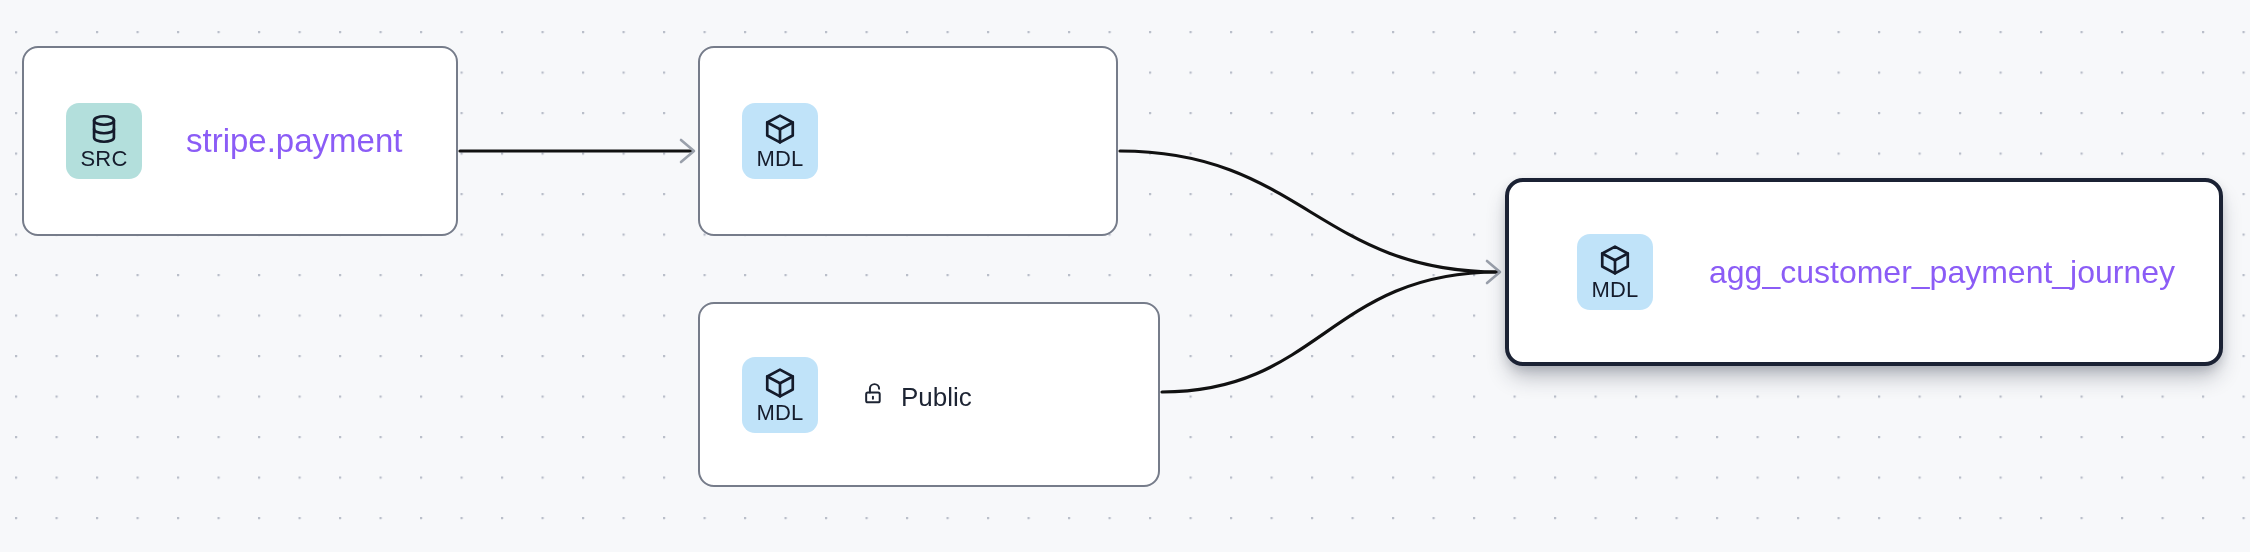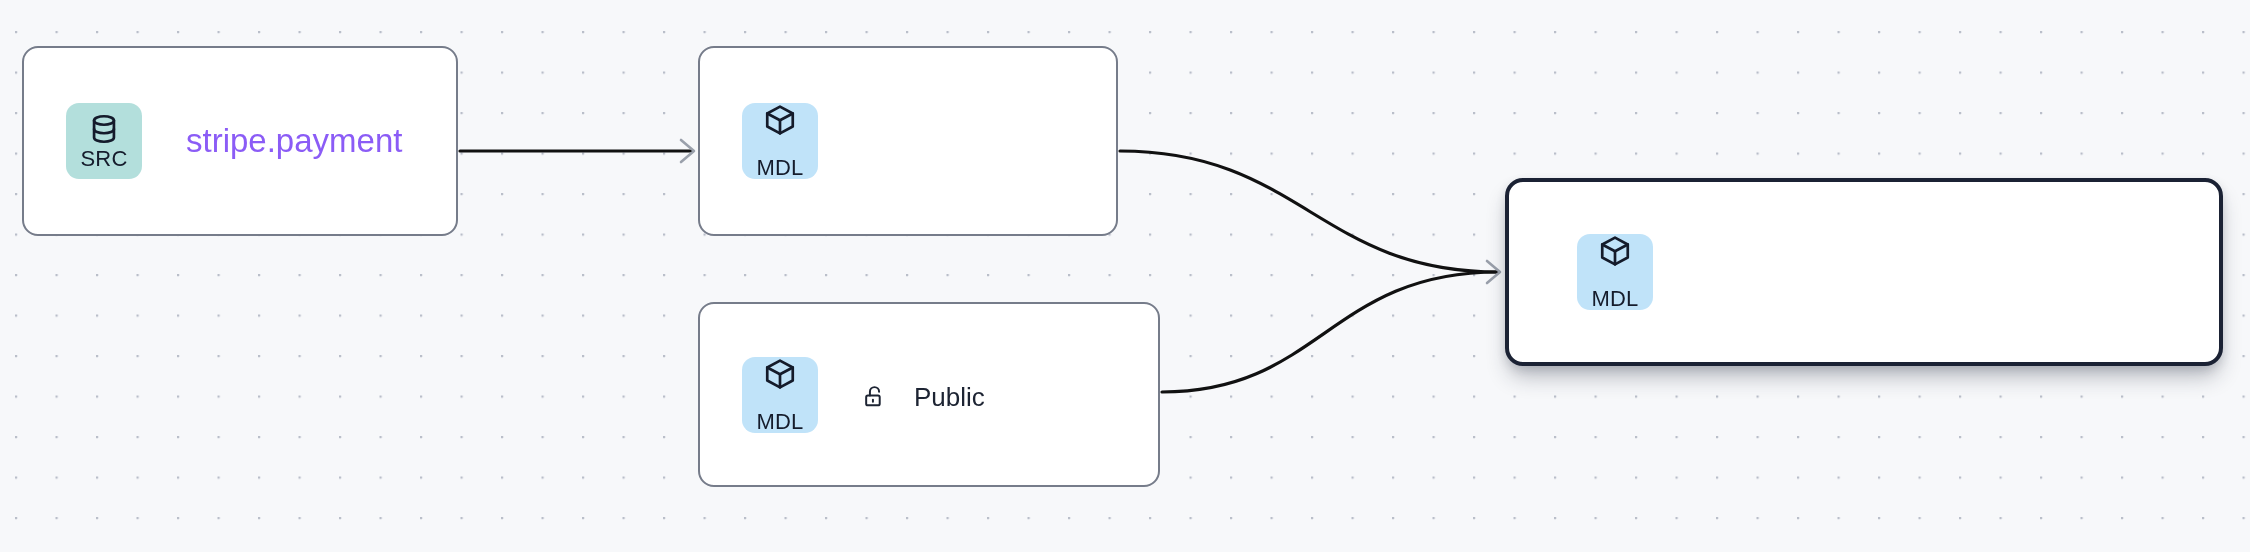--- a/index.html
+++ b/index.html
@@ -55,21 +55,21 @@
     width: 76px;
     height: 76px;
     border-radius: 13px;
     display: flex;
     flex-direction: column;
     align-items: center;
     justify-content: center;
     color: #151c2c;
   }
   .badge.src { background: #b3dfdc; }
-  .badge.mdl { background: #c0e3f9; justify-content: space-between; }
+  .badge.mdl { background: #c0e3f9; }
   .badge .glyph {
     display: block;
     height: 34px;
     margin-bottom: 1px;
   }
   .badge .glyph svg { display: block; }
   .badge .tag {
     font-size: 22px;
     line-height: 23px;
     letter-spacing: 0.2px;
@@ -85,22 +85,22 @@
   }
   .node-title {
     font-size: 33px;
     line-height: 40px;
     color: #8b5cf6;
     white-space: nowrap;
   }
   .node-title.compact { font-size: 32px; }
   .node-sub {
     display: flex;
-    align-items: center;
-    gap: 27px;
+    align-items: flex-start;
+    gap: 14px;
     font-size: 26px;
     line-height: 32px;
     color: #1d2433;
     margin-top: 4px;
     white-space: nowrap;
   }
   .node-sub .lock-glyph { display: block; }
   .node-sub .lock-glyph svg { display: block; }
 </style>
 </head>
@@ -176,16 +176,19 @@
         <div class="badge mdl">
   <span class="glyph">
     <svg width="34" height="34" viewBox="0 0 24 24" fill="none" stroke="#141b2b" stroke-width="1.9" stroke-linecap="round" stroke-linejoin="round">
       <path d="M12 2.6 21 7.4v9.2L12 21.4 3 16.6V7.4Z"></path>
       <path d="M3 7.4 12 12.2 21 7.4"></path>
       <path d="M12 12.2v9.2"></path>
     </svg>
   </span>
 <span class="tag">MDL</span>
         </div>
+        <div class="node-text" style="margin-left: 56px;">
+          <div class="node-title compact">agg_customer_payment_journey</div>
+        </div>
       </div>
     </div>
 
 </div>
 
 </body></html>

